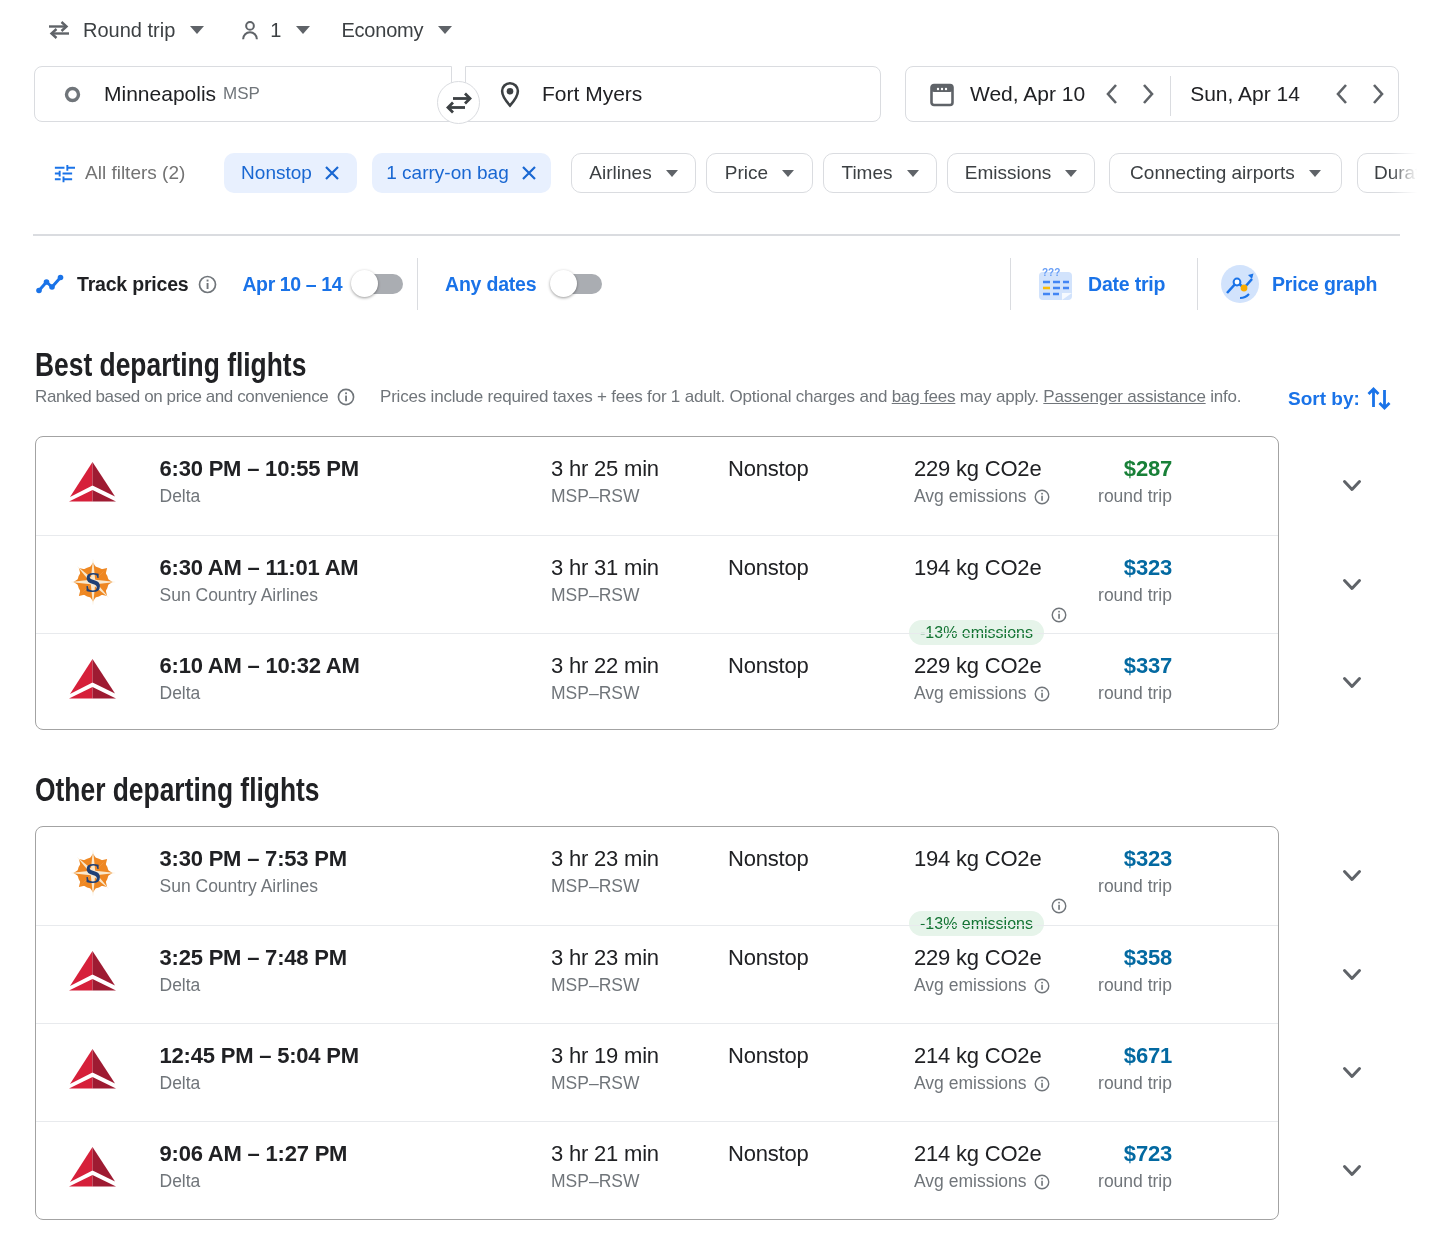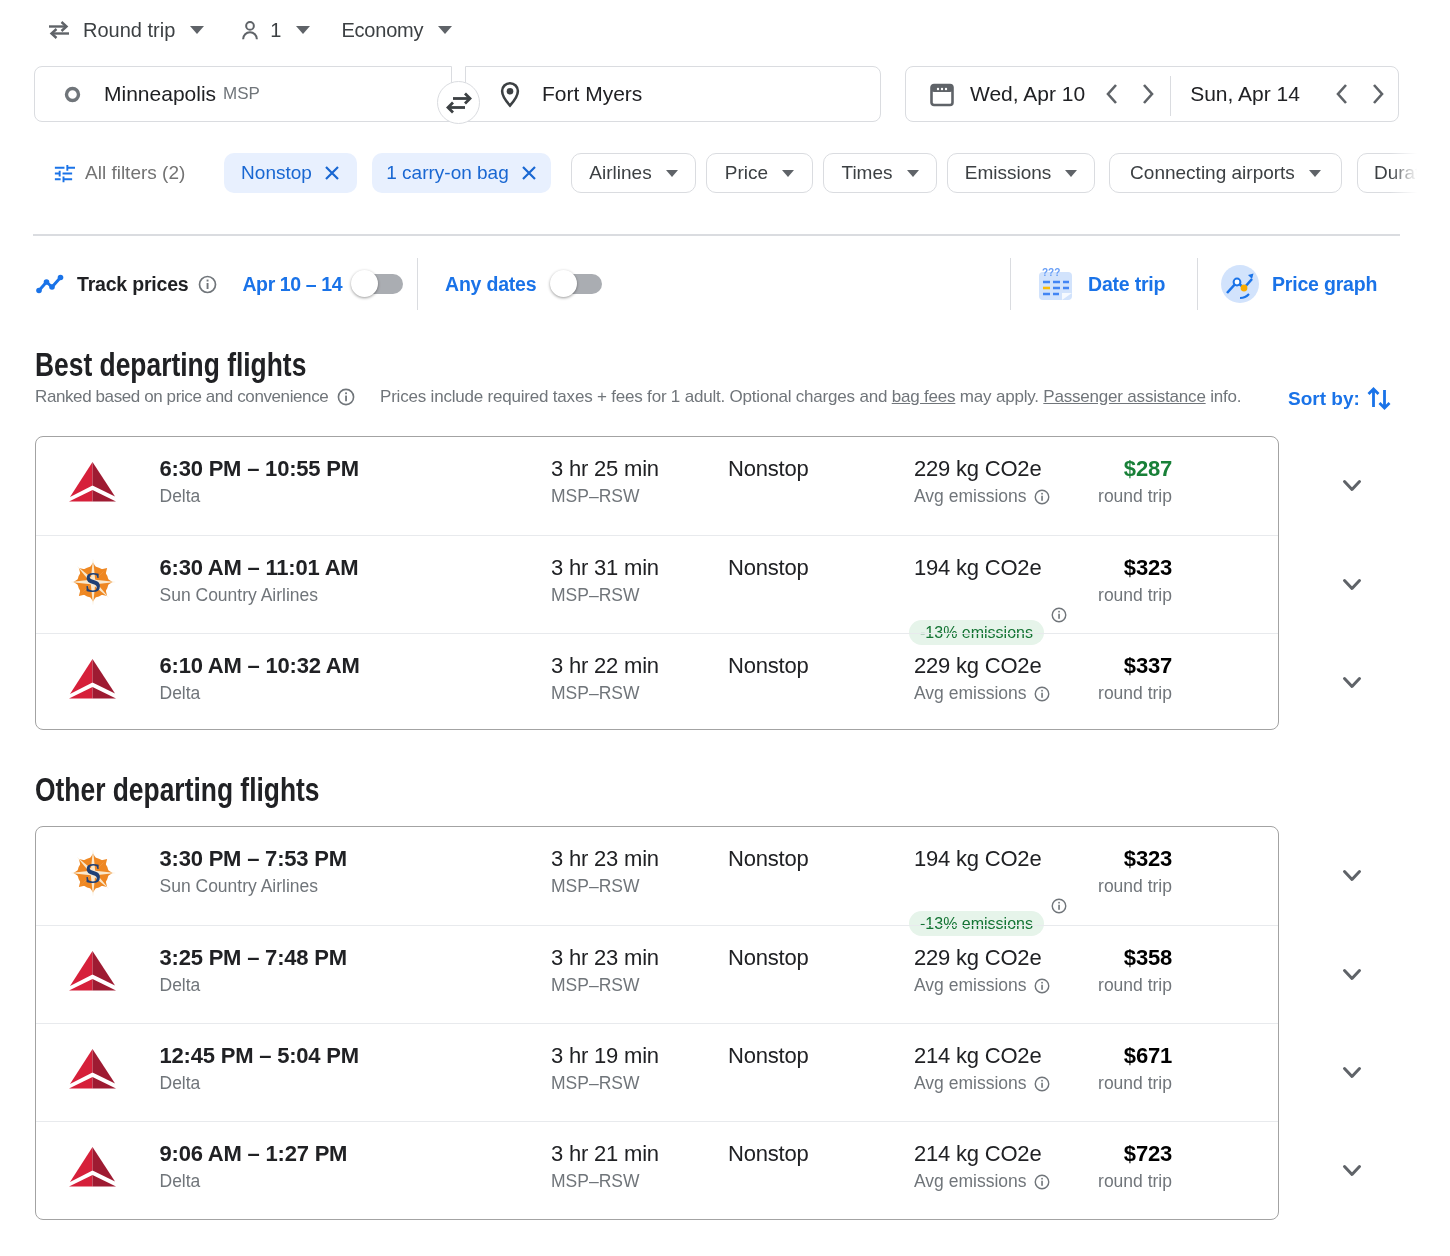--- a/index.html
+++ b/index.html
@@ -38,21 +38,21 @@
 .subnote { font-size:17px; color:#70757a; letter-spacing:-0.2px; }
 
 
 .card { left:35px; width:1244px; border:1px solid #a3a3a3; border-radius:8px; background:#fff; }
 .frow { position:relative; height:98px; }
 .frow + .frow { border-top:1px solid #e8eaed; }
 .cell { position:absolute; }
 .l1 { font-size:22px; line-height:28px; color:#202124; margin-top:18px; white-space:nowrap; letter-spacing:-0.2px; }
 .l1b { font-weight:700; }
 .l2 { font-size:17.5px; line-height:23px; color:#70757a; margin-top:2px; white-space:nowrap; display:flex; align-items:center; }
-.price { font-size:22px; line-height:28px; font-weight:700; color:#000000; margin-top:18px; text-align:right; letter-spacing:-0.2px; }
+.price { font-size:22px; line-height:28px; font-weight:700; color:#0369a1; margin-top:18px; text-align:right; letter-spacing:-0.2px; }
 .price.green { color:#188038; }
 .rt { font-size:17.5px; line-height:23px; color:#70757a; margin-top:2px; text-align:right; }
 .pill { background:#e6f4ea; color:#137333; font-size:16px; border-radius:13px; height:25px; display:inline-flex; align-items:center; padding:0 11px; margin-left:-5px;margin-top:36px; }
 .infoi { display:inline-block; margin-left:7px; width:16px; height:16px; }
 .logo { left:33px; top:0; height:98px; width:47px; display:flex; align-items:flex-start; justify-content:center; padding-top:25px; }
 .pricecell { right:106px; top:0; text-align:right; }
 .chv { left:1306px; top:42px; }
 </style>
 </head>
 <body>

